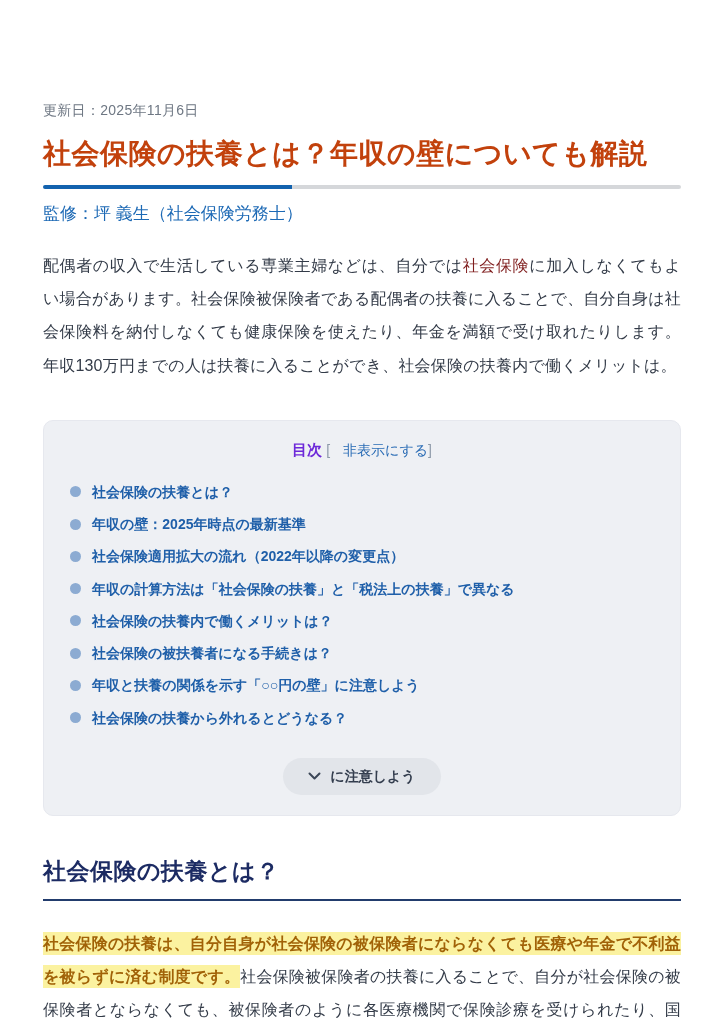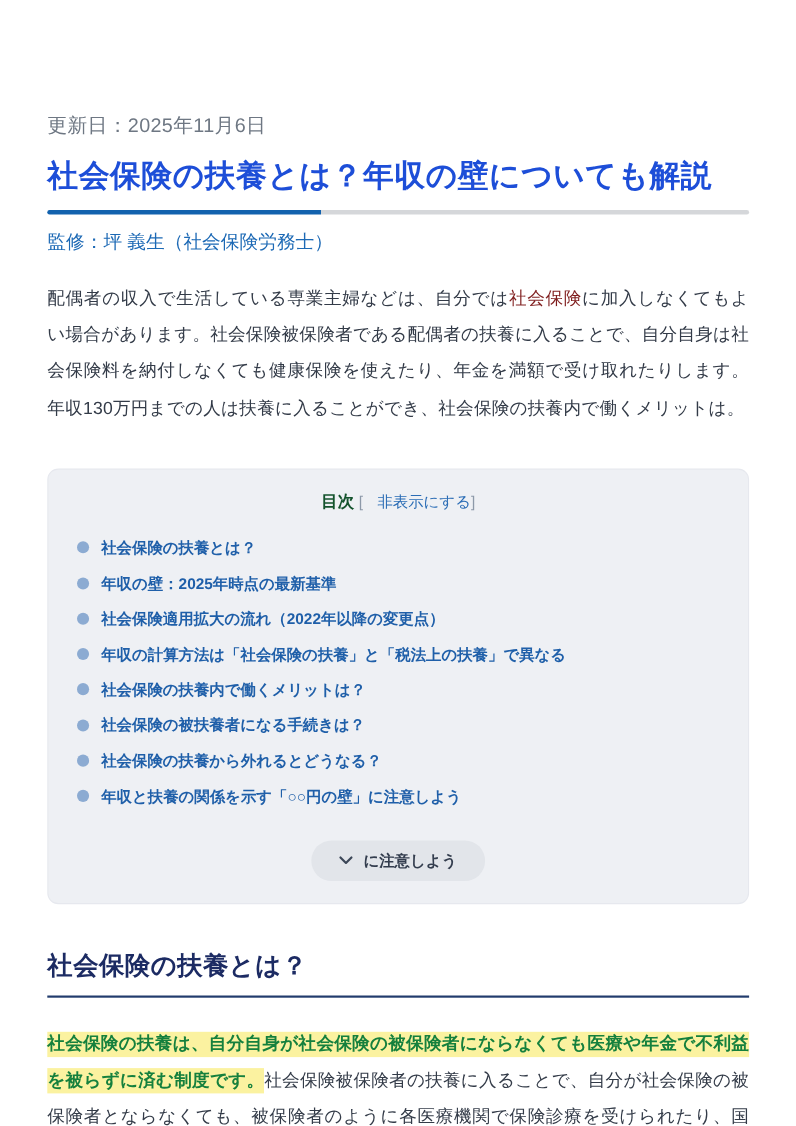--- a/index.html
+++ b/index.html
@@ -10,30 +10,30 @@
     background: #ffffff;
     font-family: "Liberation Sans", sans-serif;
     overflow: hidden;
   }
   .container {
     width: 638px;
     margin: 0 auto;
     padding-top: 102px;
   }
   .updated-date {
-    font-size: 18px;
+    font-size: 14px;
     color: #6e7783;
     letter-spacing: 0.3px;
   }
   h1.page-title {
     margin: 14px 0 0 0;
     font-size: 28px;
     line-height: 1.4;
     font-weight: bold;
-    color: #1d4ed8;
+    color: #c2410c;
     letter-spacing: 0.5px;
   }
   .title-divider {
     margin-top: 12px;
     height: 4px;
     width: 100%;
     background: linear-gradient(to right, #1262ae 0%, #1262ae 39%, #d5d7da 39%, #d5d7da 100%);
     border-radius: 2px;
   }
   .supervisor-link {
@@ -63,21 +63,21 @@
     border: 1px solid #e6e8ee;
     border-radius: 10px;
     padding: 20px 26px 20px 26px;
   }
   .toc-header {
     text-align: center;
     font-size: 15px;
   }
   .toc-title {
     font-weight: bold;
-    color: #14532d;
+    color: #6d28d9;
   }
   .toc-hide-bracket { color: #8d99a9; font-size: 14px; }
   .toc-hide-link {
     color: #2a6cb5;
     font-size: 14px;
     text-decoration: none;
     cursor: pointer;
     margin-left: 13px;
   }
   ul.toc-list {
@@ -139,21 +139,21 @@
   p.section-paragraph {
     margin: 26px 0 0 0;
     font-size: 16px;
     line-height: 2.07;
     color: #333b48;
     text-align: justify;
     letter-spacing: 0.2px;
   }
   mark.highlight {
     background: #fbf2a0;
-    color: #15803d;
+    color: #a16207;
     font-weight: bold;
     padding: 3px 0;
   }
 </style>
 </head>
 <body>
 
 <div class="container">
 
   <div class="updated-date">更新日：2025年11月6日</div>
@@ -194,25 +194,25 @@
       <li class="toc-item">
         <span class="toc-bullet"></span>
         <a class="toc-item-label">社会保険の扶養内で働くメリットは？</a>
       </li>
       <li class="toc-item">
         <span class="toc-bullet"></span>
         <a class="toc-item-label">社会保険の被扶養者になる手続きは？</a>
       </li>
       <li class="toc-item">
         <span class="toc-bullet"></span>
+        <a class="toc-item-label">年収と扶養の関係を示す「○○円の壁」に注意しよう</a>
+      </li>
+      <li class="toc-item">
+        <span class="toc-bullet"></span>
         <a class="toc-item-label">社会保険の扶養から外れるとどうなる？</a>
-      </li>
-      <li class="toc-item">
-        <span class="toc-bullet"></span>
-        <a class="toc-item-label">年収と扶養の関係を示す「○○円の壁」に注意しよう</a>
       </li>
     </ul>
 
     <div class="toc-button-row">
       <button class="toc-open-button">
         <span class="chevron-down-icon">
           <svg width="13" height="9" viewBox="0 0 13 9" fill="none" xmlns="http://www.w3.org/2000/svg">
             <polyline points="1.5,1.5 6.5,6.5 11.5,1.5" stroke="#3c4758" stroke-width="2" stroke-linecap="round" stroke-linejoin="round"></polyline>
           </svg>
         </span>

